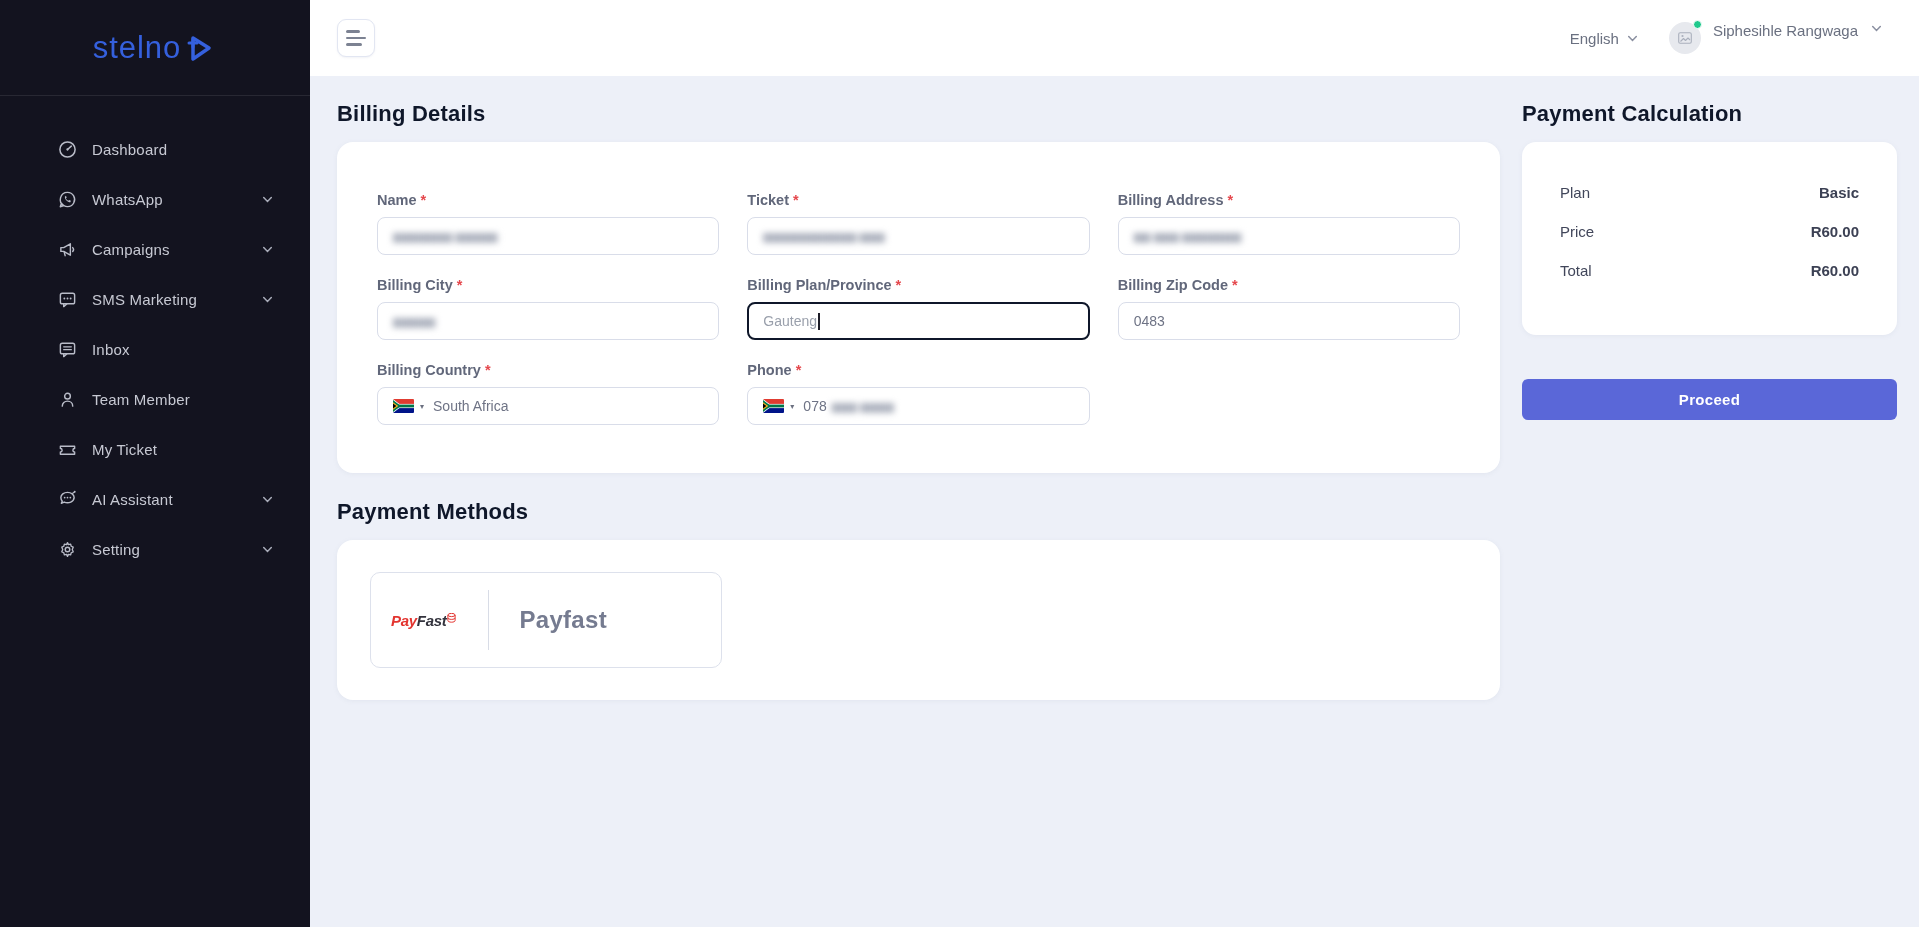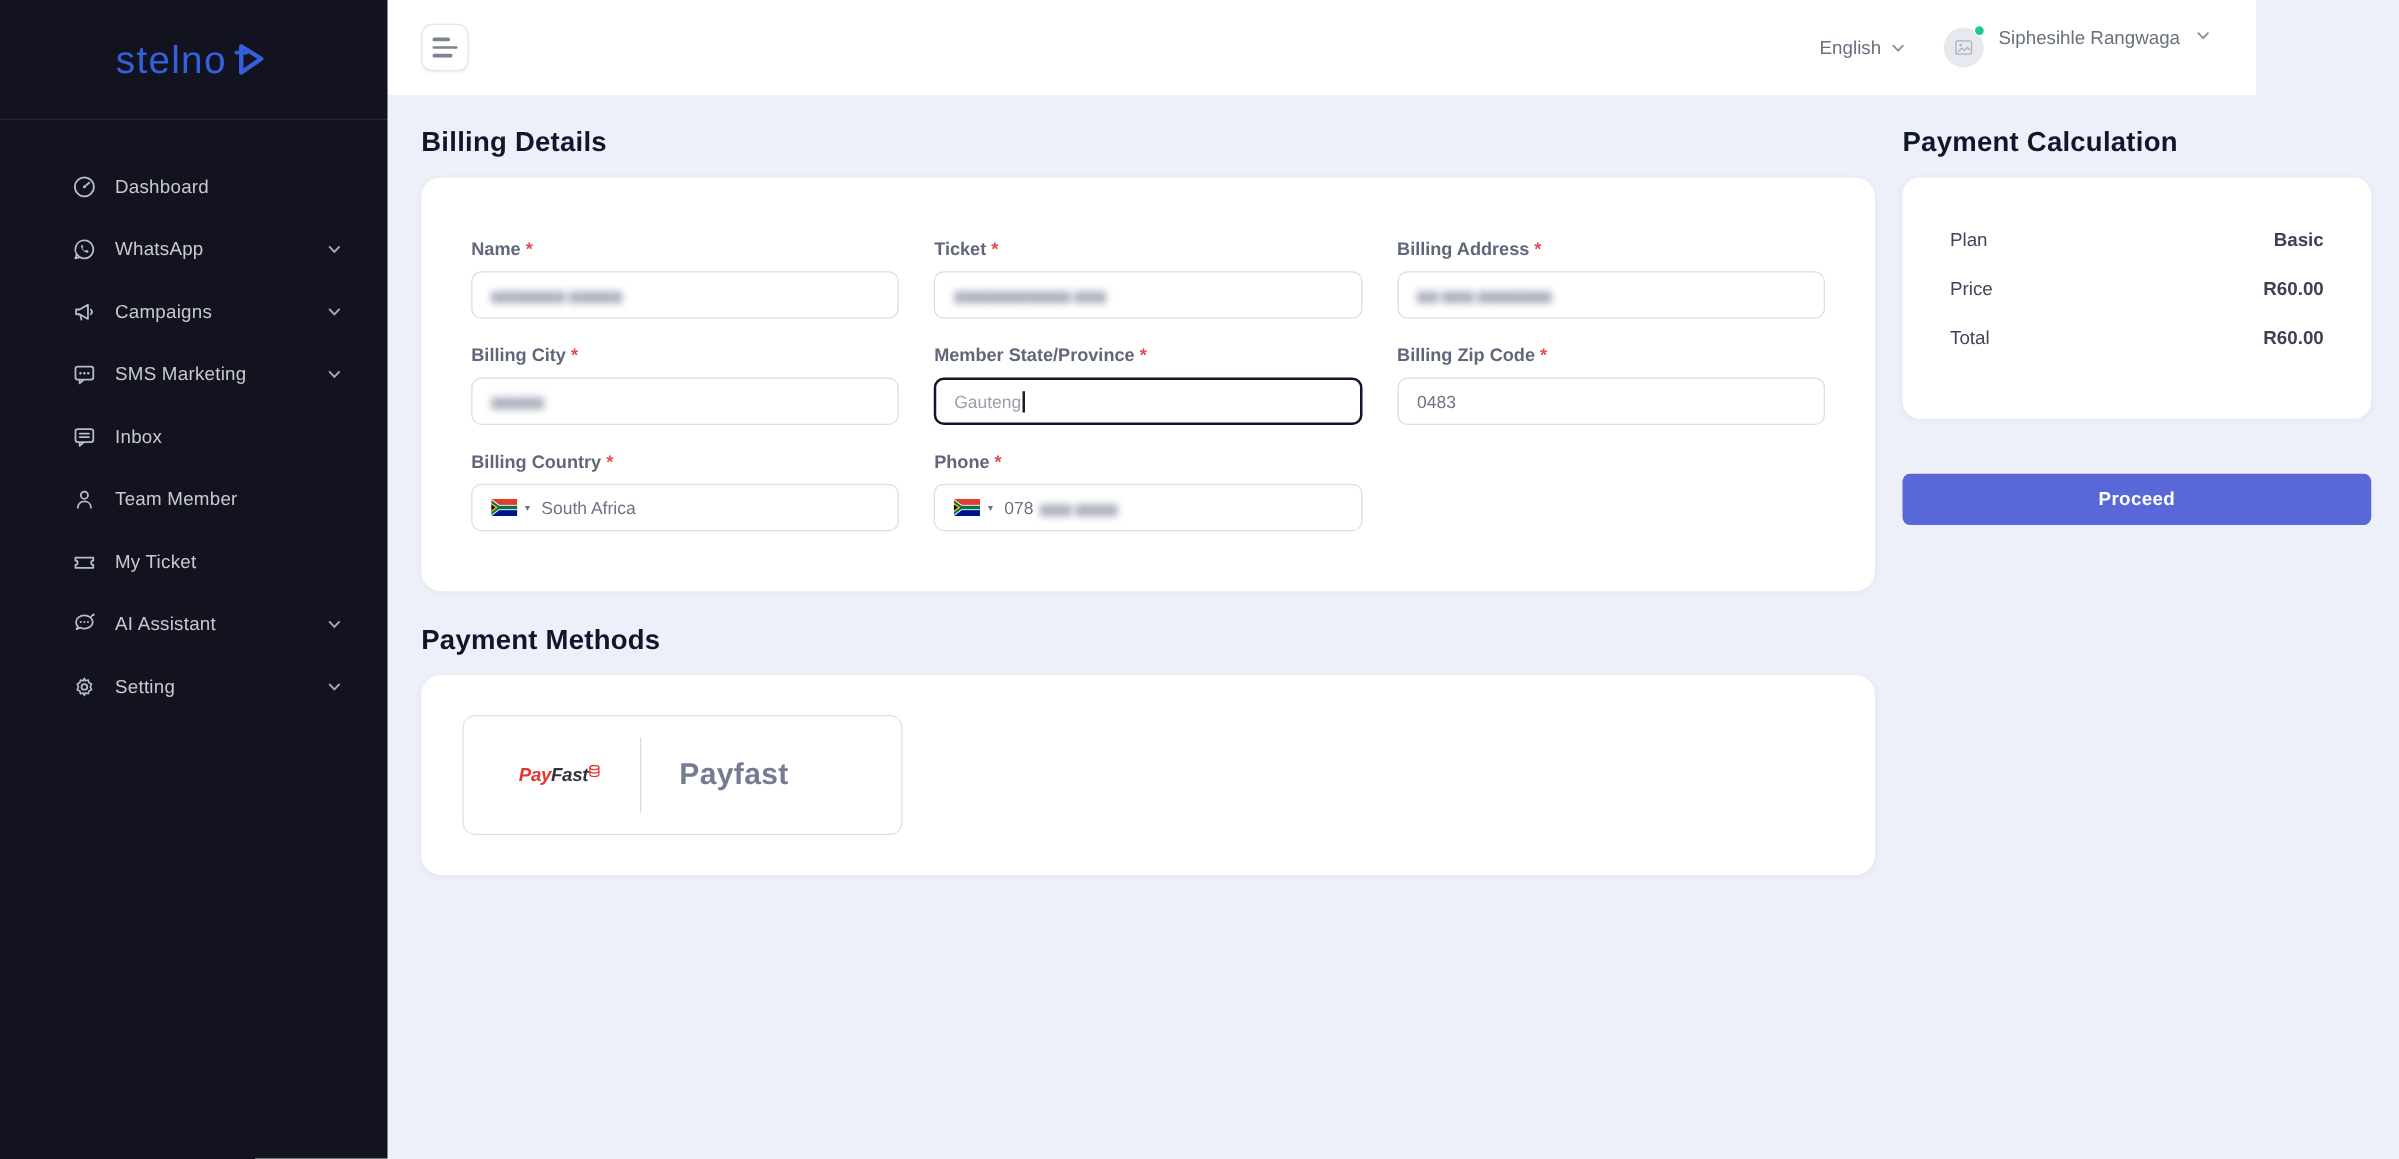--- a/index.html
+++ b/index.html
@@ -25,21 +25,21 @@
   .nav { padding-top:28px; }
   .nav-item {
     display:flex; align-items:center; height:50px;
     padding:0 36px 0 58px; font-size:15px; cursor:pointer; color:#c7c9d3;
   }
   .nav-icon { width:19px; height:19px; margin-right:15px; display:flex; align-items:center; justify-content:center; color:#b9bcc8; }
   .nav-label { flex:1; letter-spacing:.2px; }
   .nav-chevron { color:#a9acb9; display:flex; }
   
   .topbar {
-    position:absolute; left:310px; top:0; width:1495px; height:76px;
+    position:absolute; left:310px; top:0; width:1609px; height:76px;
     background:#ffffff; display:flex; align-items:center; justify-content:space-between;
     padding:0 36px 0 27px; z-index:2;
   }
   .hamburger-btn {
     width:38px; height:38px; border:1px solid #e2e6f2; border-radius:9px;
     background:#fff; display:flex; flex-direction:column; justify-content:center;
     gap:4px; padding-left:8px; cursor:pointer; box-shadow:0 1px 2px rgba(140,150,180,.12);
   }
   .hamburger-btn i { display:block; height:2.5px; background:#7c8292; border-radius:2px; }
   .hamburger-btn i:nth-child(1){ width:14px; }
@@ -86,21 +86,21 @@
   }
   .text-caret { display:inline-block; width:1.5px; height:17px; background:#1d1d28; margin-left:1px; }
   .flag { margin-right:6px; flex:0 0 auto; display:flex; border-radius:1px; overflow:hidden; }
   .dd-caret { font-size:8px; color:#6b7080; margin-right:9px; }
   .phone-visible { color:#6e7385; margin-right:5px; }
   
   .pm-title { margin-top:26px; }
   .pm-card { margin-top:15px; height:160px; padding:32px 33px; }
   .pm-tile {
     width:352px; height:96px; border:1px solid #dde1ec; border-radius:10px;
-    display:flex; align-items:center; padding-left:44px; cursor:pointer; background:#fff;
+    display:flex; align-items:center; padding-left:20px; cursor:pointer; background:#fff;
   }
   .payfast-logo { font-style:italic; font-weight:700; font-size:15px; letter-spacing:-.3px; display:flex; align-items:flex-start; }
   .payfast-logo .pf-pay { color:#e3342f; }
   .payfast-logo .pf-fast { color:#33333d; }
   .pf-coins { margin-left:1px; margin-top:-3px; }
   .pm-divider { width:1px; height:60px; background:#d8dce6; margin:0 30px 0 32px; }
   .pm-name { font-size:24px; color:#757b90; font-weight:600; letter-spacing:.3px; }
   
   .col-right { position:absolute; left:1212px; top:25px; width:375px; }
   .calc-card { margin-top:15px; border-radius:14px; padding:42px 38px 56px 38px; }
@@ -323,21 +323,21 @@
         </div>
 
         <div>
           <label class="field-label"><span>Billing City</span><span class="req">*</span></label>
           <div class="input-box">
               <span class="masked">▆▆▆▆▆</span>
             </div>
         </div>
 
         <div>
-          <label class="field-label"><span>Member State/Province</span><span class="req">*</span></label>
+          <label class="field-label"><span>Billing Plan/Province</span><span class="req">*</span></label>
           <div class="input-box focused">
               <span>Gauteng</span>
               <span class="text-caret"></span>
             </div>
         </div>
 
         <div>
           <label class="field-label"><span>Billing Zip Code</span><span class="req">*</span></label>
           <div class="input-box">
               <span>0483</span>

